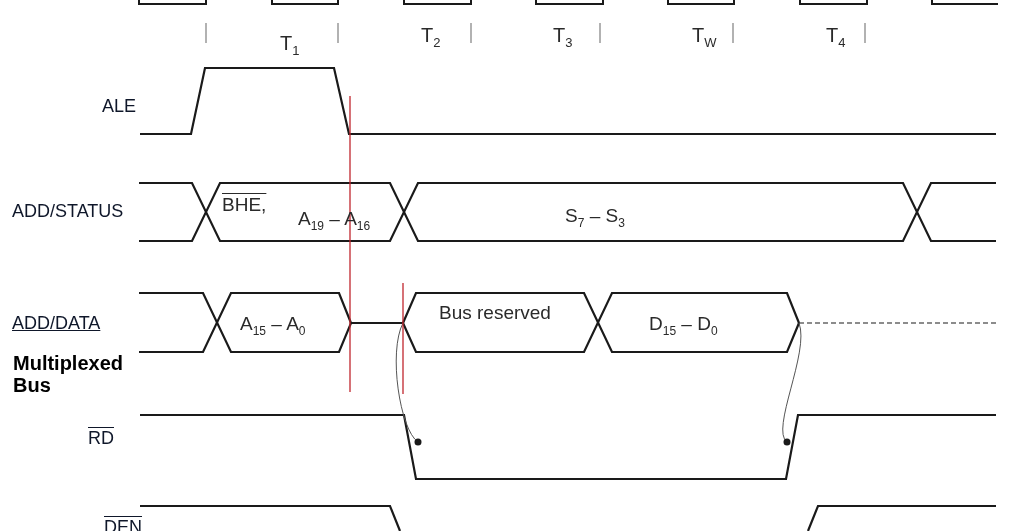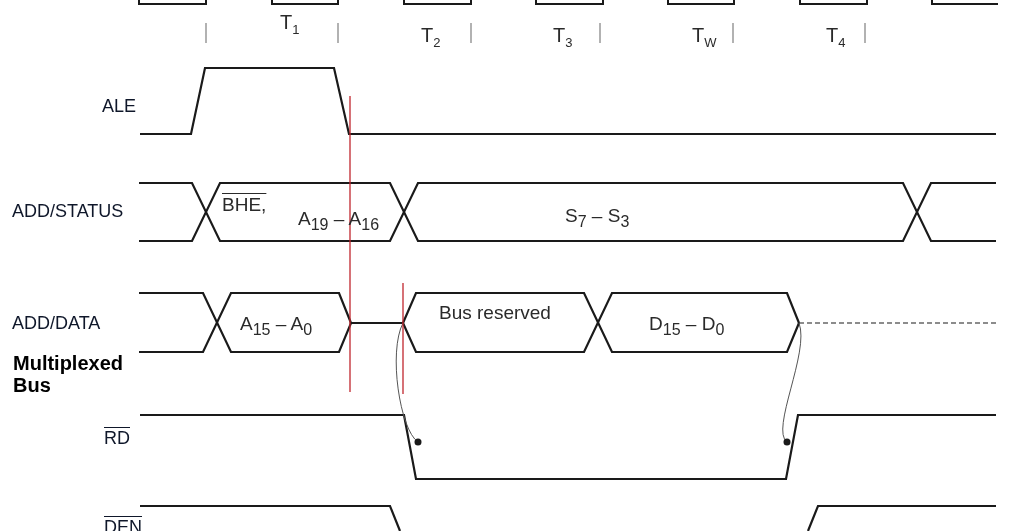--- a/index.html
+++ b/index.html
@@ -3,21 +3,21 @@
 <meta charset="utf-8">
 <style>
   html,body{margin:0;padding:0;background:#fff;}
   #stage{position:relative;width:1013px;height:531px;overflow:hidden;background:#fff;font-family:"Liberation Sans",sans-serif;color:#1a1a1a;}
   svg{position:absolute;left:0;top:0;}
   .lbl{position:absolute;font-size:18px;color:#0f172a;white-space:nowrap;}
   .bold{position:absolute;font-size:20px;font-weight:bold;color:#000;line-height:22px;}
   .tlabel{position:absolute;font-size:20px;color:#2a2a2a;}
   .tlabel sub{font-size:13px;}
   .inside{position:absolute;font-size:19px;color:#2a2a2a;white-space:nowrap;line-height:22px;}
-  .inside sub{font-size:16px;}
+  .inside sub{font-size:12px;}
   .ovl{text-decoration:overline;}
 </style>
 </head>
 <body>
 
 <div id="stage">
 
   <svg width="1013" height="531">
 
     <g fill="none" stroke="#1a1a1a" stroke-width="2">
@@ -65,30 +65,30 @@
       <path d="M403,323 C388,352 400,430 418,442"></path>
       <path d="M799,323 C810,352 770,430 787,442"></path>
     </g>
     <circle cx="418" cy="442" r="3.5" fill="#1a1a1a"></circle>
     <circle cx="787" cy="442" r="3.5" fill="#1a1a1a"></circle>
 
     <line x1="350" y1="96" x2="350" y2="392" stroke="#c0262d" stroke-width="1.3"></line>
     <line x1="403" y1="283" x2="403" y2="394" stroke="#c0262d" stroke-width="1.3"></line>
   </svg>
 
-  <div class="tlabel" style="left:280px;top:11px;"><span>T</span><sub>1</sub></div>
+  <div class="tlabel" style="left:280px;top:32px;"><span>T</span><sub>1</sub></div>
   <div class="tlabel" style="left:421px;top:24px;"><span>T</span><sub>2</sub></div>
   <div class="tlabel" style="left:553px;top:24px;"><span>T</span><sub>3</sub></div>
   <div class="tlabel" style="left:692px;top:24px;"><span>T</span><sub>W</sub></div>
   <div class="tlabel" style="left:826px;top:24px;"><span>T</span><sub>4</sub></div>
 
   <div class="lbl" style="left:102px;top:96px;">ALE</div>
   <div class="lbl" style="left:12px;top:201px;">ADD/STATUS</div>
-  <div class="lbl" style="left:12px;top:313px;">ADD/DATA</div>
-  <div class="lbl ovl" style="left:104px;top:428px;">RD</div>
+  <div class="lbl" style="left:12px;top:313px;text-decoration:underline;">ADD/DATA</div>
+  <div class="lbl ovl" style="left:88px;top:428px;">RD</div>
   <div class="lbl ovl" style="left:104px;top:517px;">DEN</div>
 
   <div class="bold" style="left:13px;top:352px;">
     <div>Multiplexed</div>
     <div>Bus</div>
   </div>
 
   <div class="inside" style="left:222px;top:194px;"><span class="ovl">BHE,</span></div>
   <div class="inside" style="left:298px;top:208px;"><span>A</span><sub>19</sub><span> – </span><span>A</span><sub>16</sub></div>
   <div class="inside" style="left:565px;top:205px;"><span>S</span><sub>7</sub><span> – </span><span>S</span><sub>3</sub></div>

